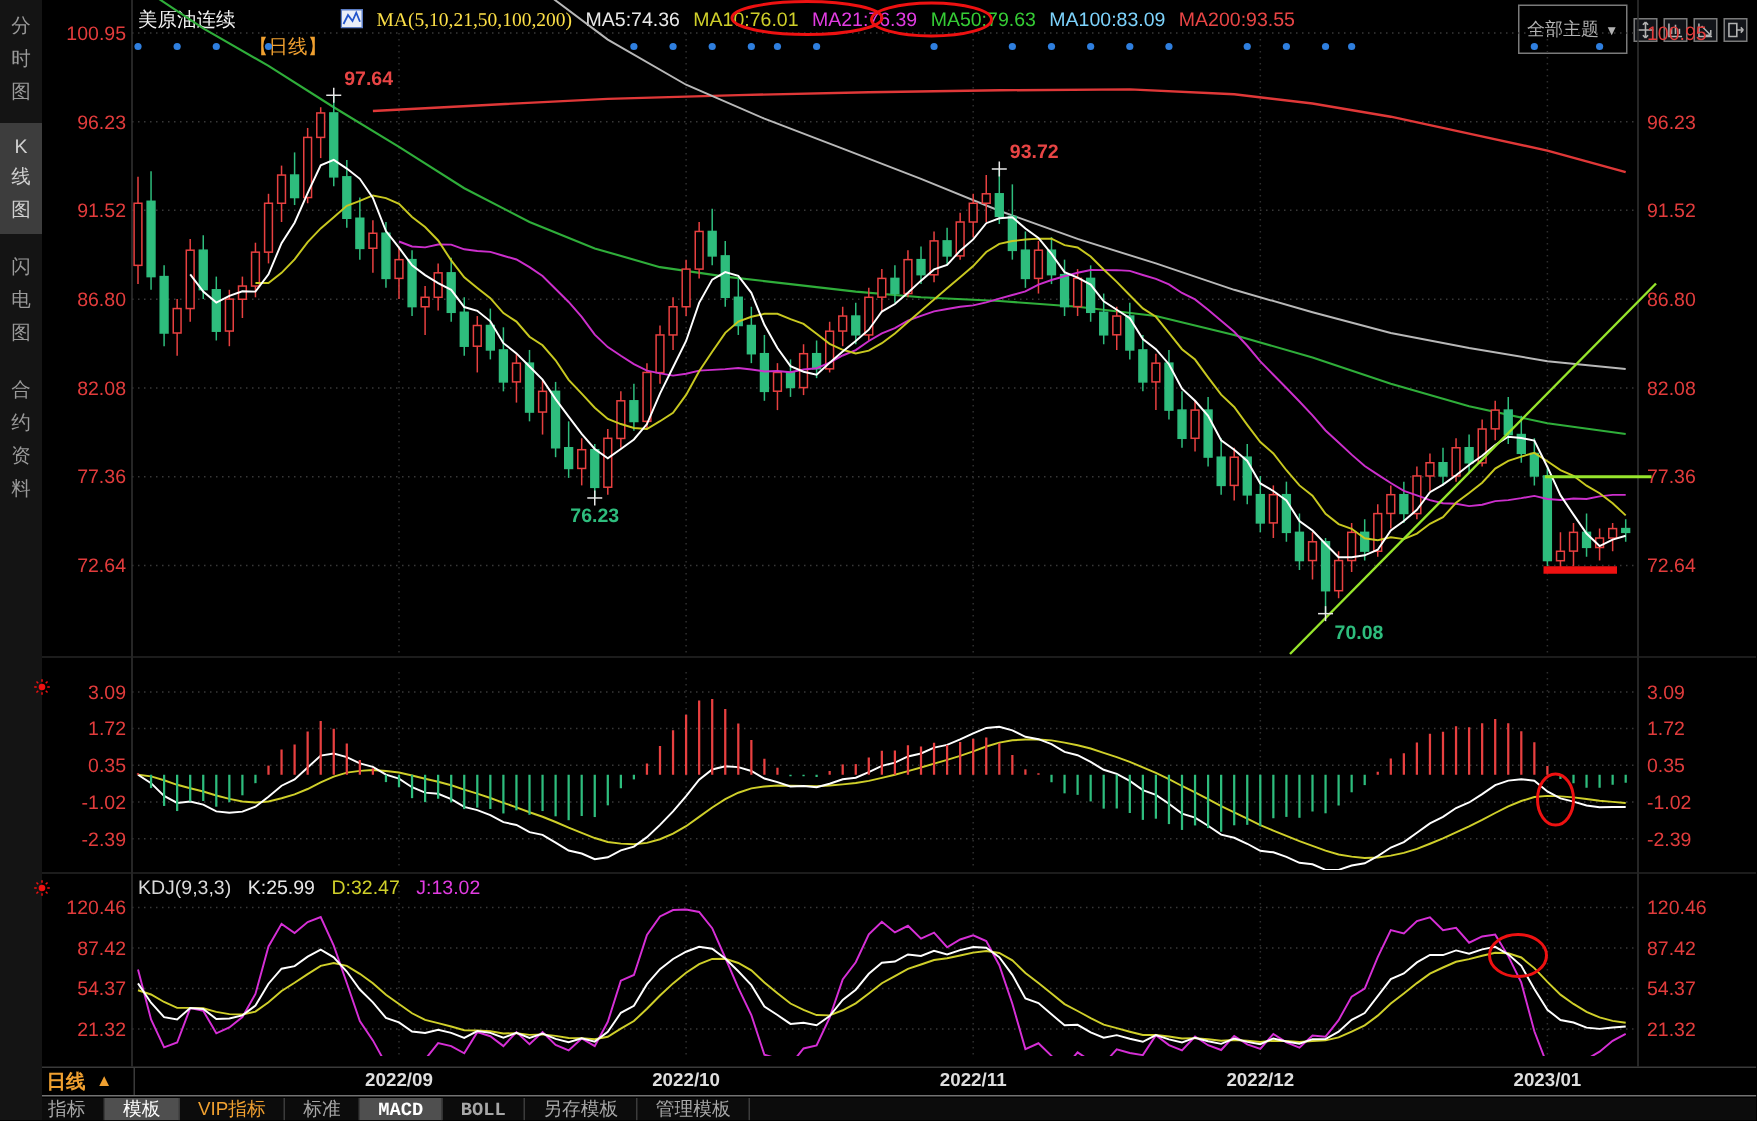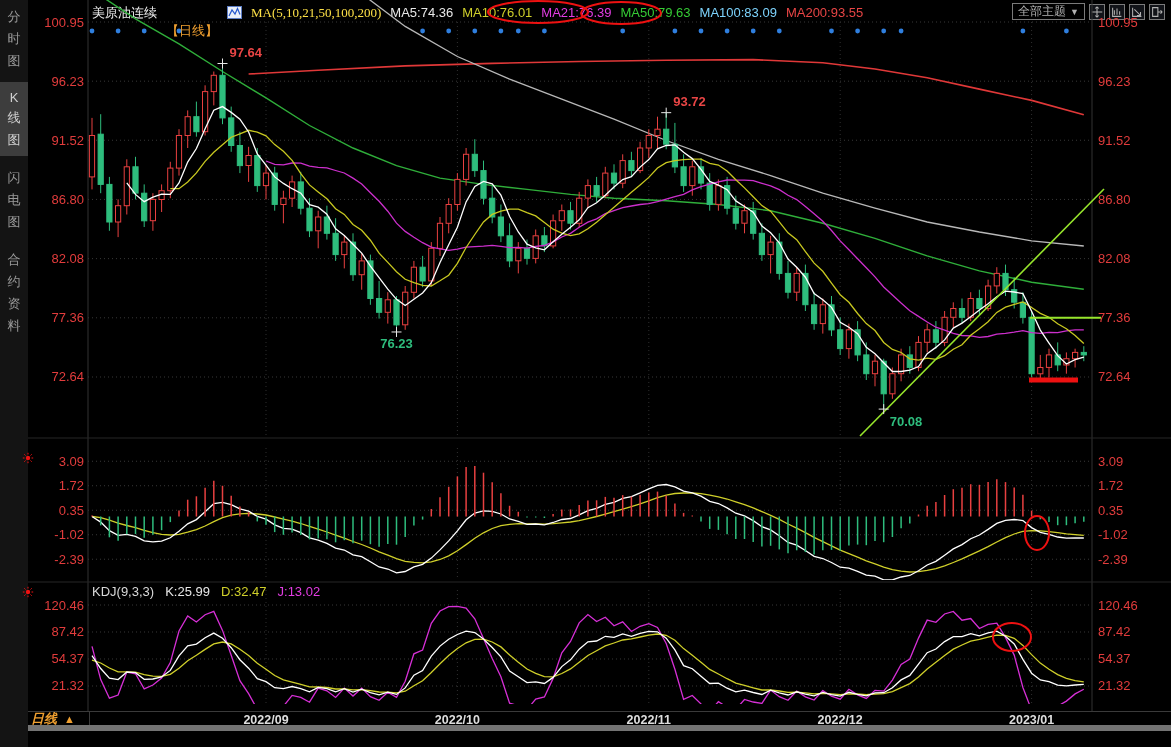--- a/index.html
+++ b/index.html
@@ -10,31 +10,31 @@
   .side-item{width:28px;padding:8px 0 7px 0;display:flex;flex-direction:column;align-items:center;gap:4px;
              color:#9a9a9a;font-size:13px;margin-bottom:5px;cursor:pointer;}
   .side-item.sel{background:#3d3d3d;color:#d0d0d0;}
   
   #hdr{position:absolute;left:92px;top:4px;height:17px;display:flex;align-items:center;gap:9px;
        font-size:13px;z-index:3;white-space:nowrap;}
   .sym{color:#f2f2f2;} .per{color:#f0a030;margin-top:36px;} .mag{color:#fde047;font-family:Liberation Serif, serif;}
   #ma-vals span{margin-right:9px;}
   .kicon{display:inline-flex;}
   #hdr-right{position:absolute;right:6px;top:3px;display:flex;gap:4px;align-items:center;z-index:3;}
-  #theme-btn{background:transparent;border:1px solid #7a7a7a;color:#b2b2b2;font-size:12px;height:17px;
+  #theme-btn{background:transparent;border:1px solid #7a7a7a;color:#b2b2b2;font-size:12px;height:33px;
              padding:0 5px;display:flex;align-items:center;gap:4px;font-family:inherit;cursor:pointer;}
   .tool-btn{width:16px;height:16px;border:1px solid #7a7a7a;background:#121419;display:flex;
             align-items:center;justify-content:center;padding:0;cursor:pointer;}
   
   #macd-hdr{position:absolute;left:92px;top:438px;font-size:13px;display:flex;gap:11px;z-index:3;white-space:nowrap;}
   #kdj-hdr{position:absolute;left:92px;top:584px;font-size:13px;display:flex;gap:11px;z-index:3;white-space:nowrap;align-items:flex-end;}
   .wht{color:#e6e6e6;} .ttl{color:#d9d9d9;} .yel{color:#cfcf2a;} .mag2{color:#e23ce2;}
   
   #period-row{position:absolute;left:0;top:711px;width:1171px;height:20px;border-top:1px solid #3a3a3a;
-              border-bottom:6px solid #737373;box-sizing:border-box;z-index:1;font-style:italic;}
+              border-bottom:1px solid #737373;box-sizing:border-box;z-index:1;}
   #period-cell{width:90px;height:100%;border-right:1px solid #3a3a3a;display:flex;align-items:center;gap:7px;
                padding-left:31px;box-sizing:border-box;font-size:13px;font-weight:bold;cursor:pointer;}
   .orange{color:#f0a030;}
   .tri{font-size:11px;}
   
   #tabbar{position:absolute;left:0;top:732px;width:1171px;height:15px;display:flex;align-items:stretch;
           background:#0c0c0c;padding-left:20px;box-sizing:border-box;z-index:1;}
   .tab{padding:0 12px;font-size:12.5px;color:#a8a8a8;display:flex;align-items:center;
        border-right:1px solid #3b3b3b;cursor:pointer;white-space:nowrap;}
   .tab.sel{background:#4f4f4f;color:#fff;}
@@ -122,20 +122,30 @@
     <span class="mag2">J:13.02</span>
   </div>
 
   <div id="period-row">
     <div id="period-cell">
       <span class="orange">日线</span>
       <span class="orange tri">▲</span>
     </div>
   </div>
 
+  <div id="tabbar">
+      <div class="tab">指标</div>
+      <div class="tab sel">模板</div>
+      <div class="tab accent">VIP指标</div>
+      <div class="tab">标准</div>
+      <div class="tab sel mono">MACD</div>
+      <div class="tab mono">BOLL</div>
+      <div class="tab">另存模板</div>
+      <div class="tab">管理模板</div>
+    </div>
 
   <svg id="chart" width="1171" height="747" viewBox="0 0 1171 747">
       <defs>
         <clipPath id="cm">
           <rect x="88" y="0" width="1005" height="437"></rect>
         </clipPath>
         <clipPath id="cd">
           <rect x="88" y="441" width="1005" height="139"></rect>
         </clipPath>
         <clipPath id="ck">

